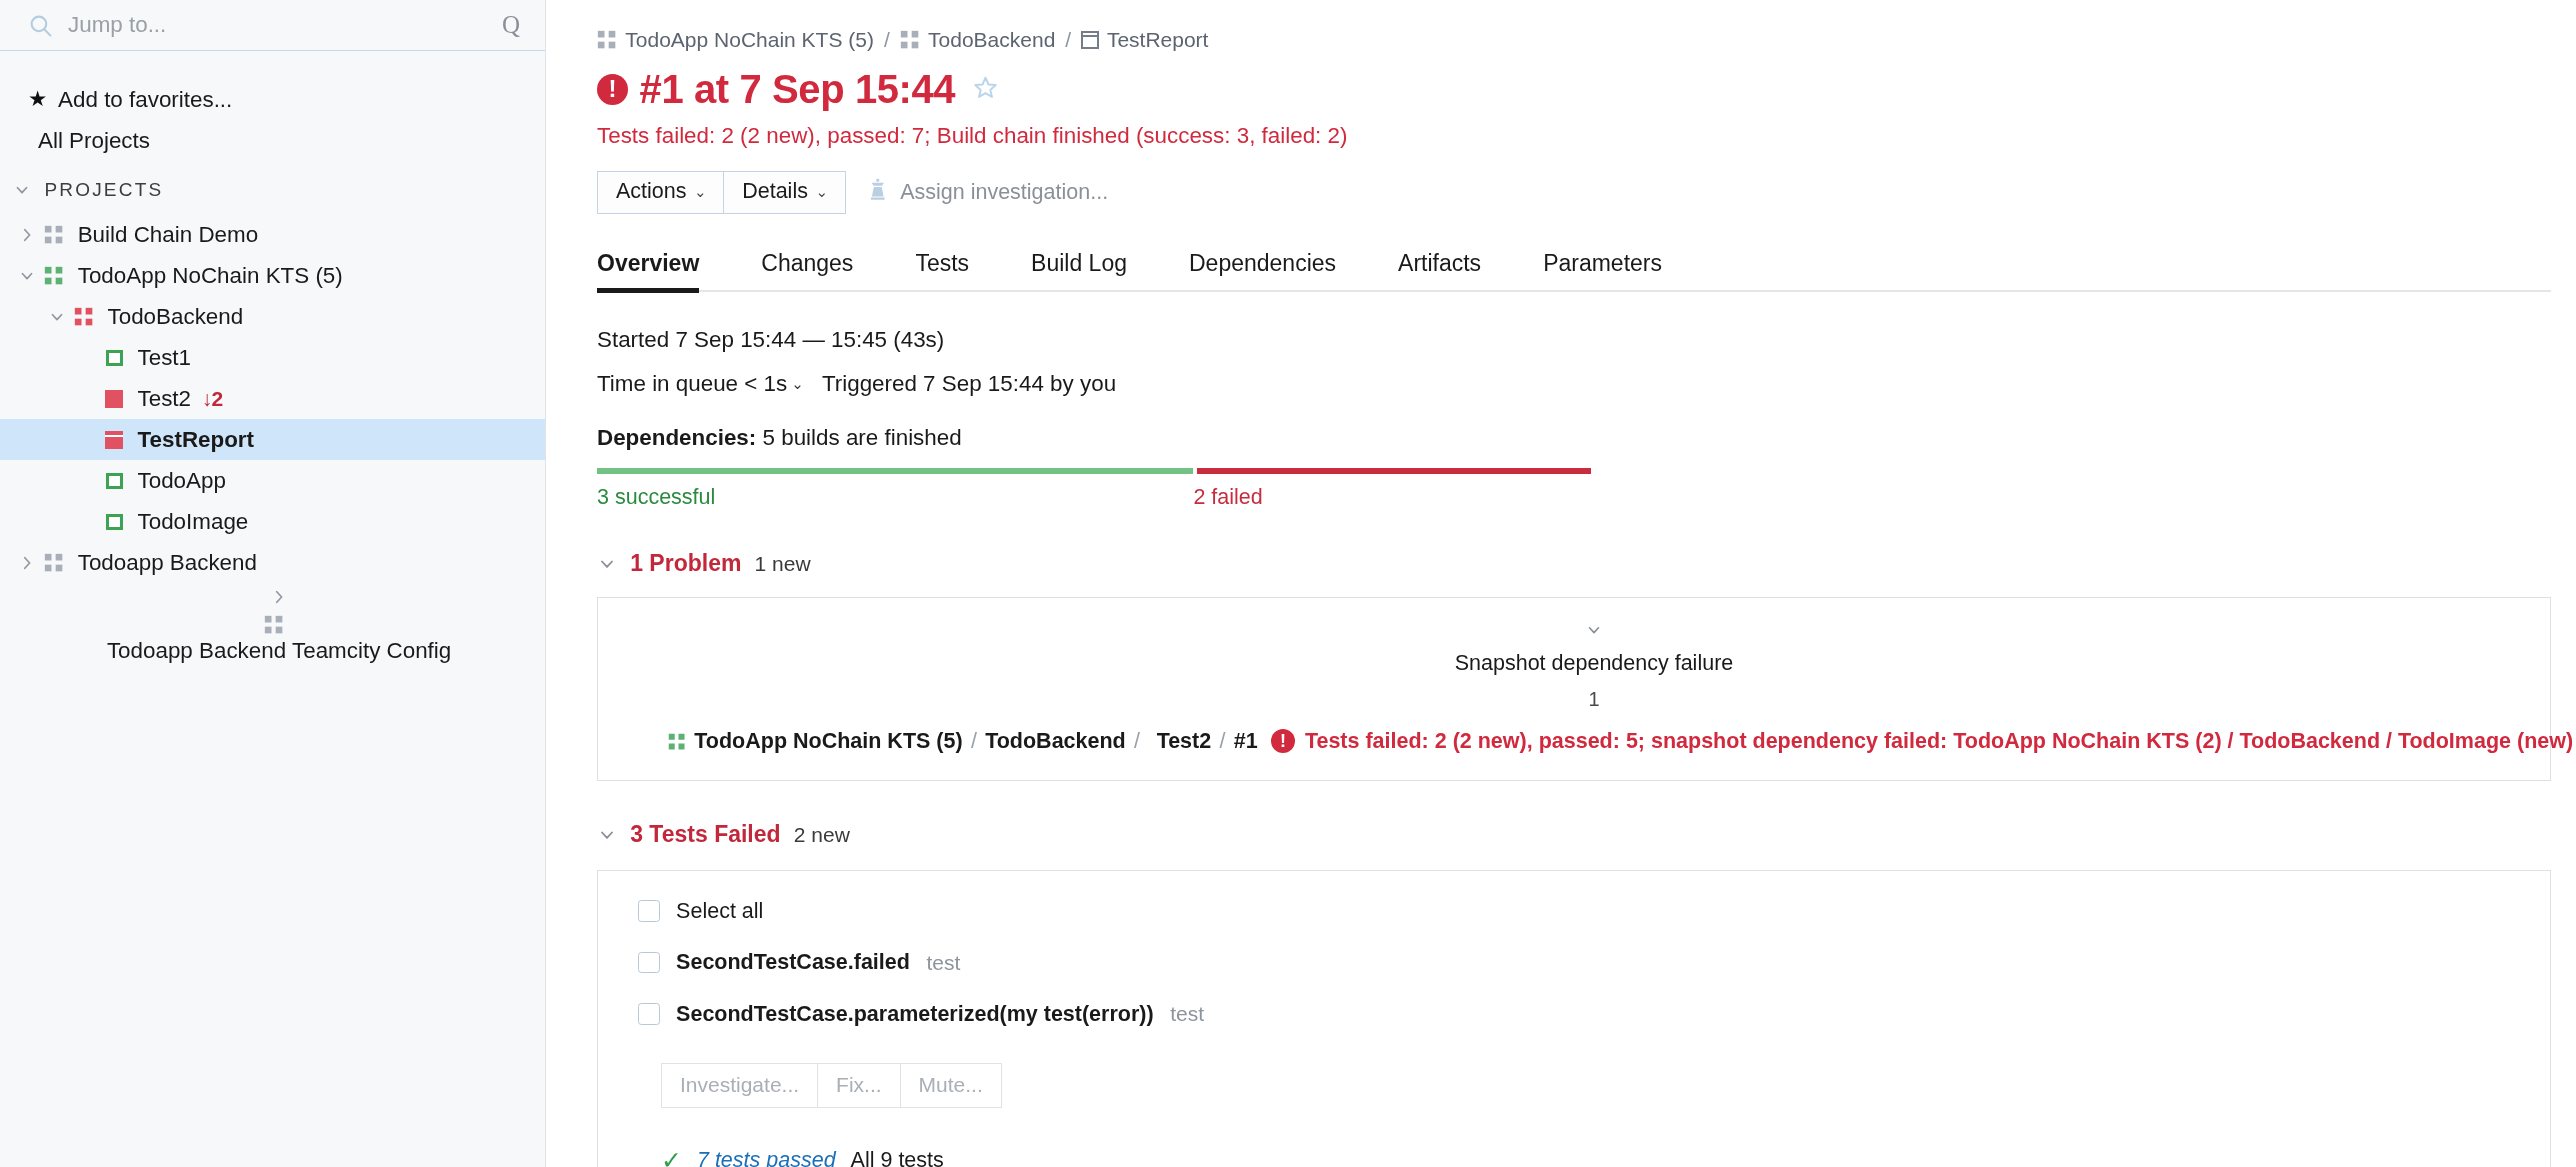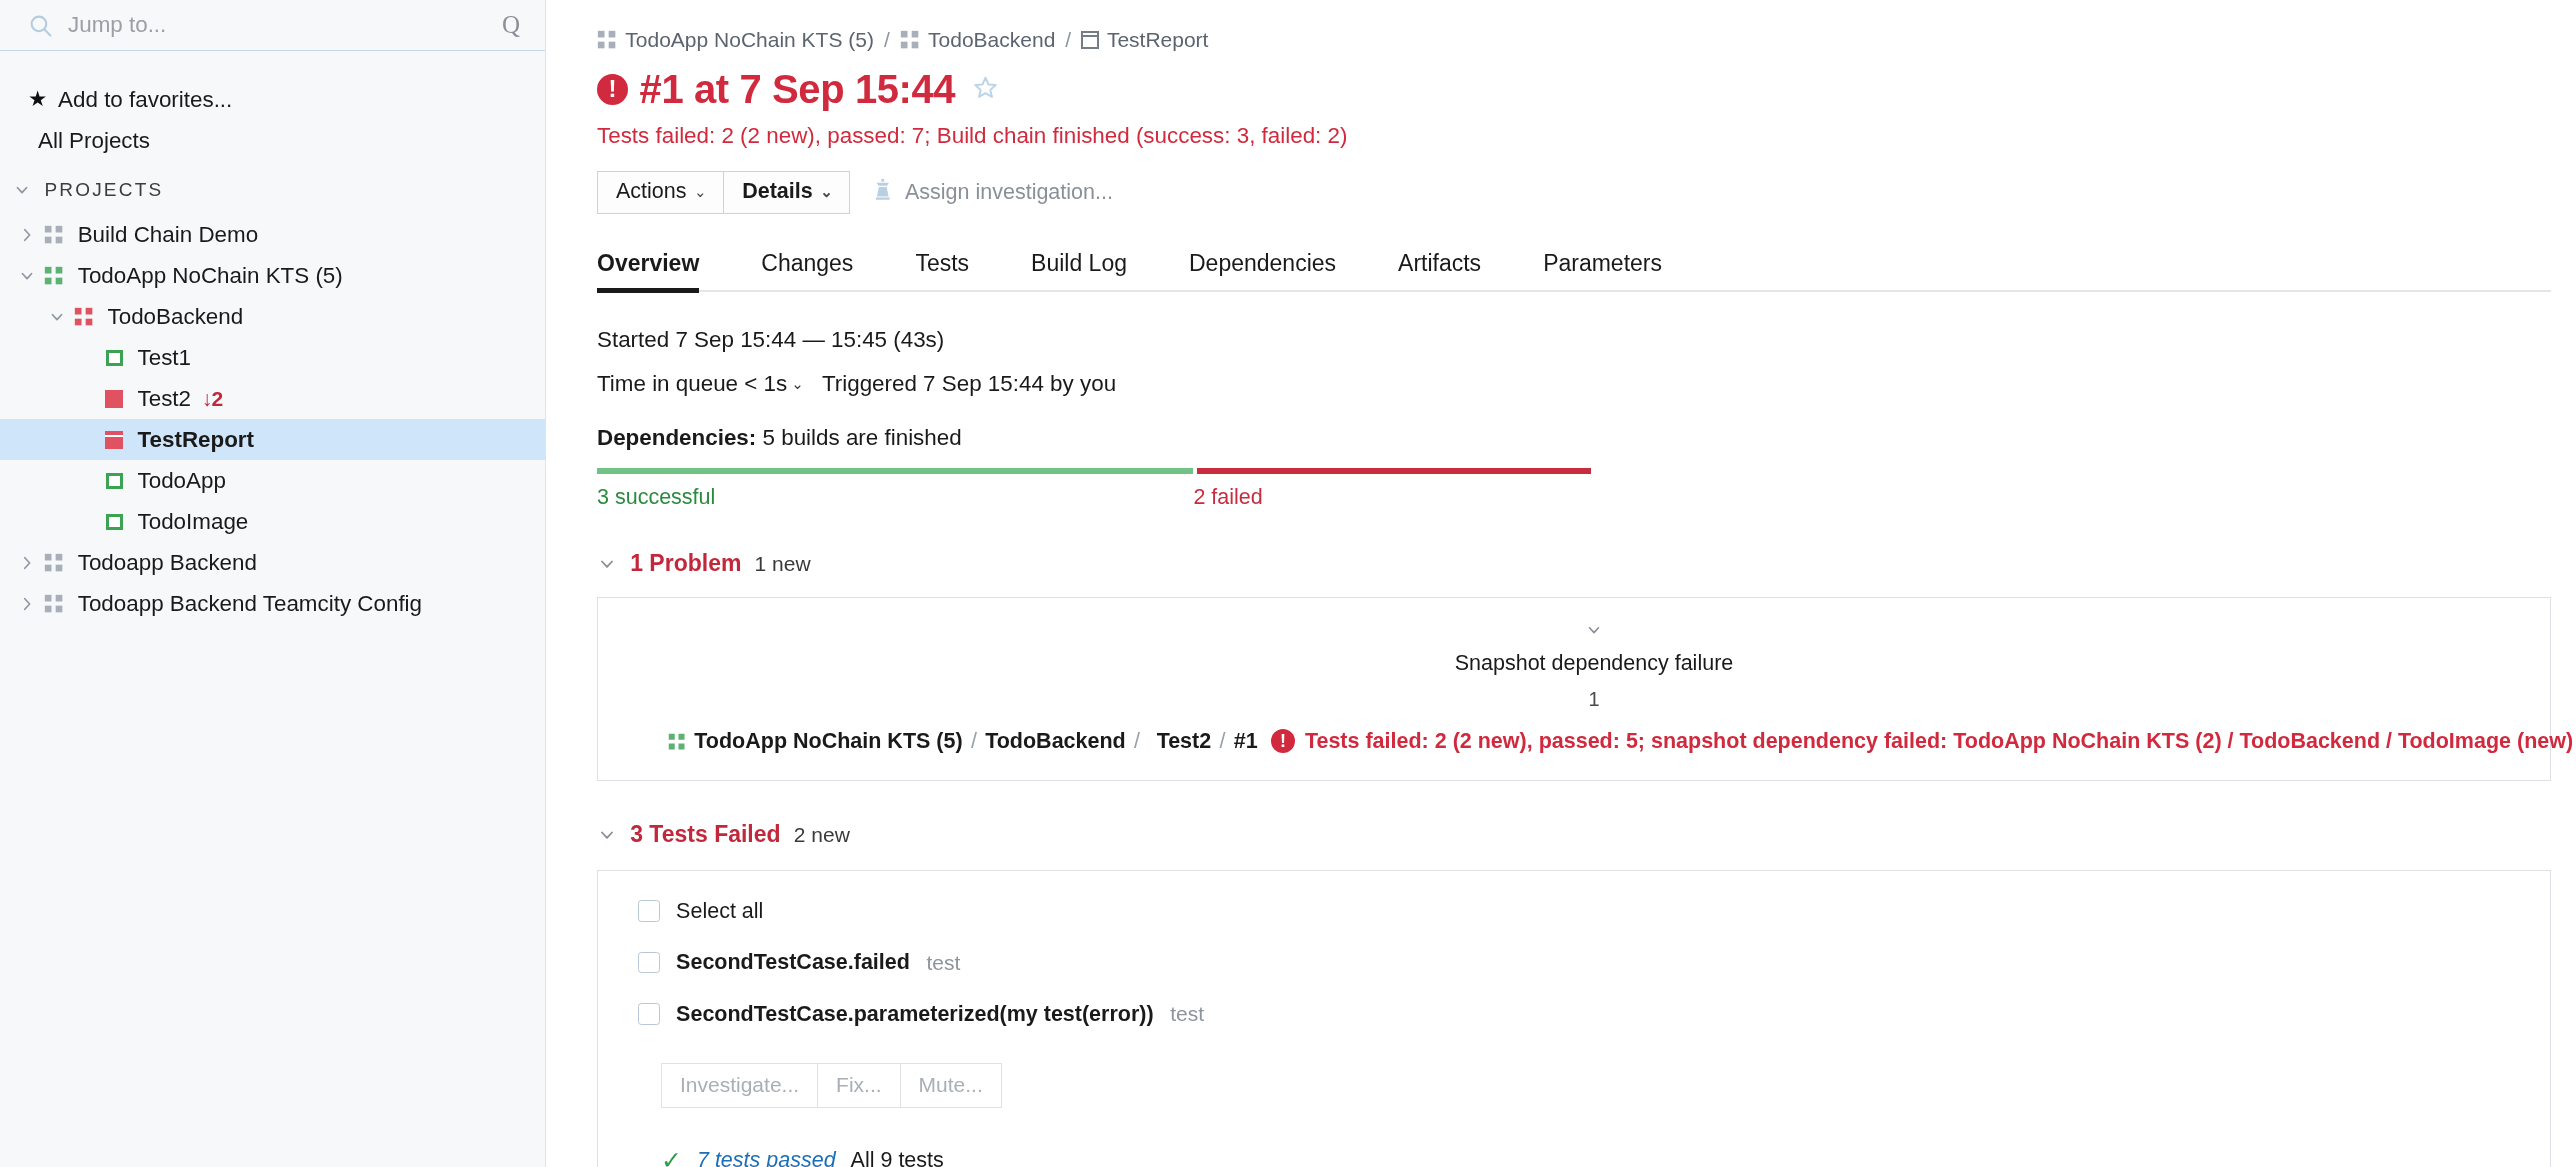--- a/index.html
+++ b/index.html
@@ -191,21 +191,21 @@
     border: 1.7px solid #c3d5e4;
     background: #fdfdfe;
     font-family: "Liberation Sans", sans-serif;
     font-size: 21.5px;
     color: #1a1a1a;
     padding: 7.5px 16.6px 9px 18px;
     cursor: pointer;
     display: flex; align-items: center; gap: 7.5px;
     white-space: nowrap;
   }
-  .btn + .btn { border-left: none; font-weight: bold; }
+  .btn + .btn { border-left: none; }
   .btn .caret { font-size: 15px; color: #444; }
 
   .assign {
     display: flex; align-items: center; gap: 11.6px;
     color: #8a9098; font-size: 21.5px; cursor: pointer; text-align: center;
   }
 
   .tabs {
     margin-top: 36px;
     display: flex; align-items: center; gap: 12px;
@@ -489,21 +489,21 @@
             <span class="ico">
               <svg class="grid-ico grid-gray" viewBox="0 0 24 24">
                 <rect x="1" y="1" width="8" height="8"></rect>
                 <rect x="14" y="1" width="8" height="8"></rect>
                 <rect x="1" y="14" width="8" height="8"></rect>
                 <rect x="14" y="14" width="8" height="8"></rect>
               </svg>
             </span>
             <span class="tree-label">Todoapp Backend</span>
           </div>
-          <div class="tree-row" style="padding-left: 13.2px;">
+          <div class="tree-row" style="padding-left: 13.2px; flex-direction: column;">
             <span class="chev">
               <svg width="18" height="18" viewBox="0 0 24 24" fill="none" stroke="#9099a3" stroke-width="2.3" stroke-linecap="round" stroke-linejoin="round">
                 <polyline points="9 5 15.5 12 9 19"></polyline>
               </svg>
             </span>
             <span class="ico">
               <svg class="grid-ico grid-gray" viewBox="0 0 24 24">
                 <rect x="1" y="1" width="8" height="8"></rect>
                 <rect x="14" y="1" width="8" height="8"></rect>
                 <rect x="1" y="14" width="8" height="8"></rect>

